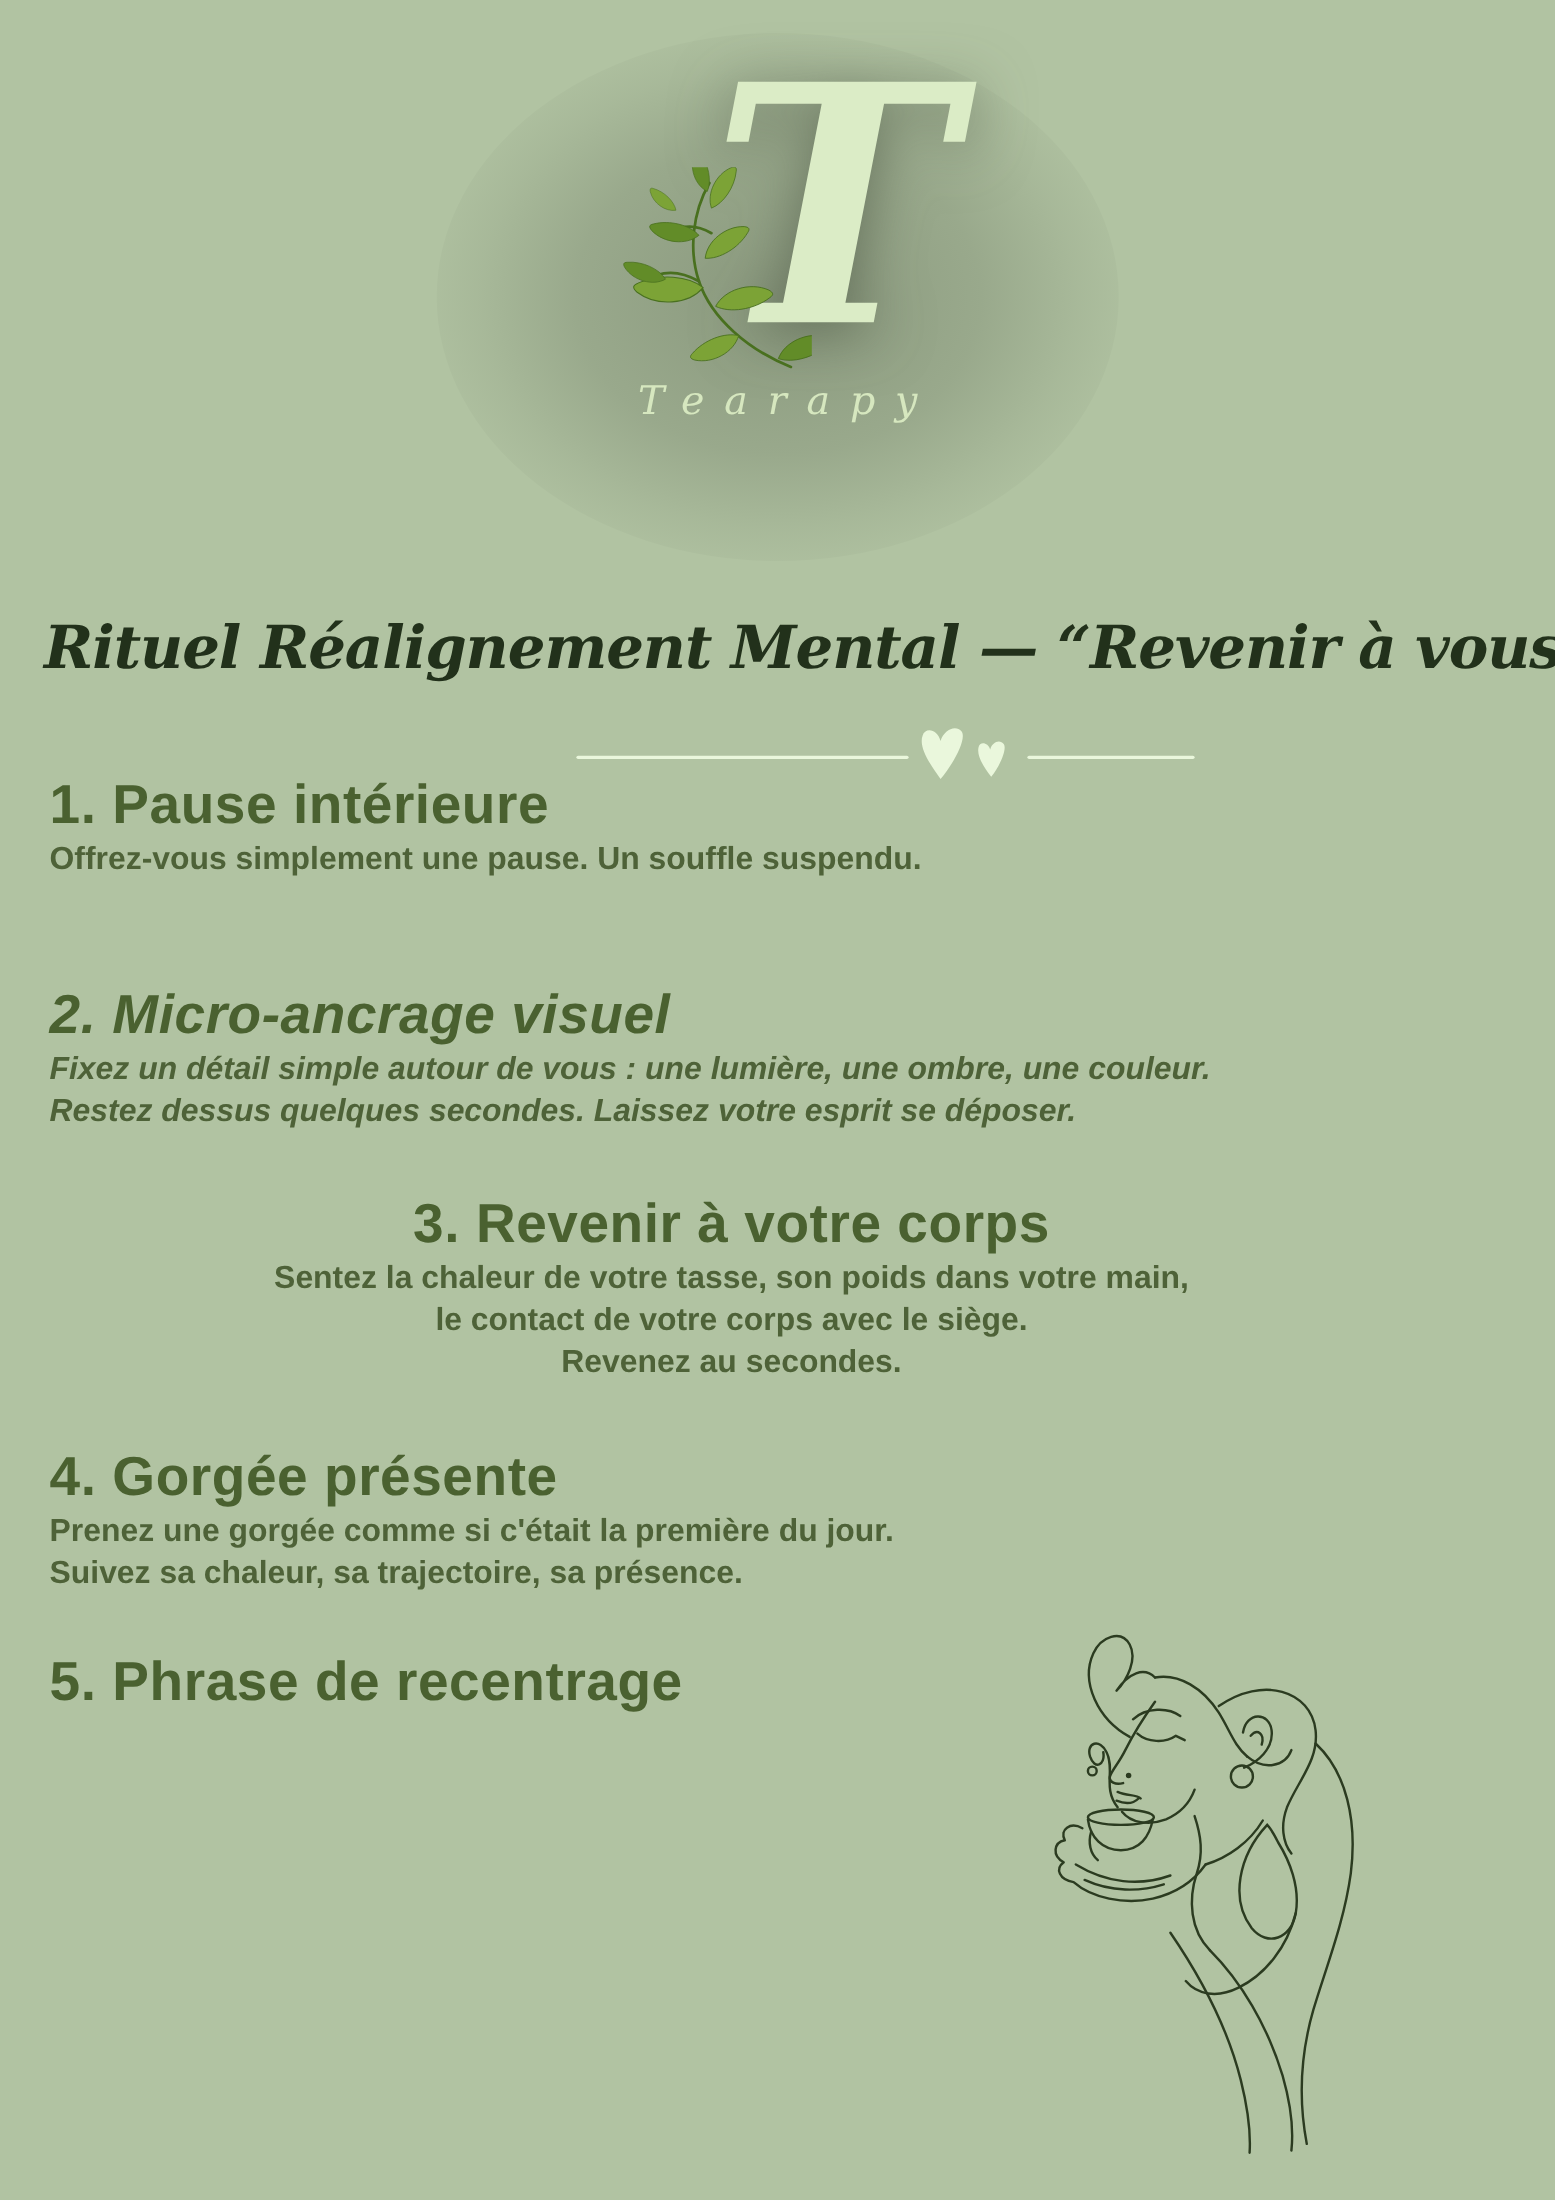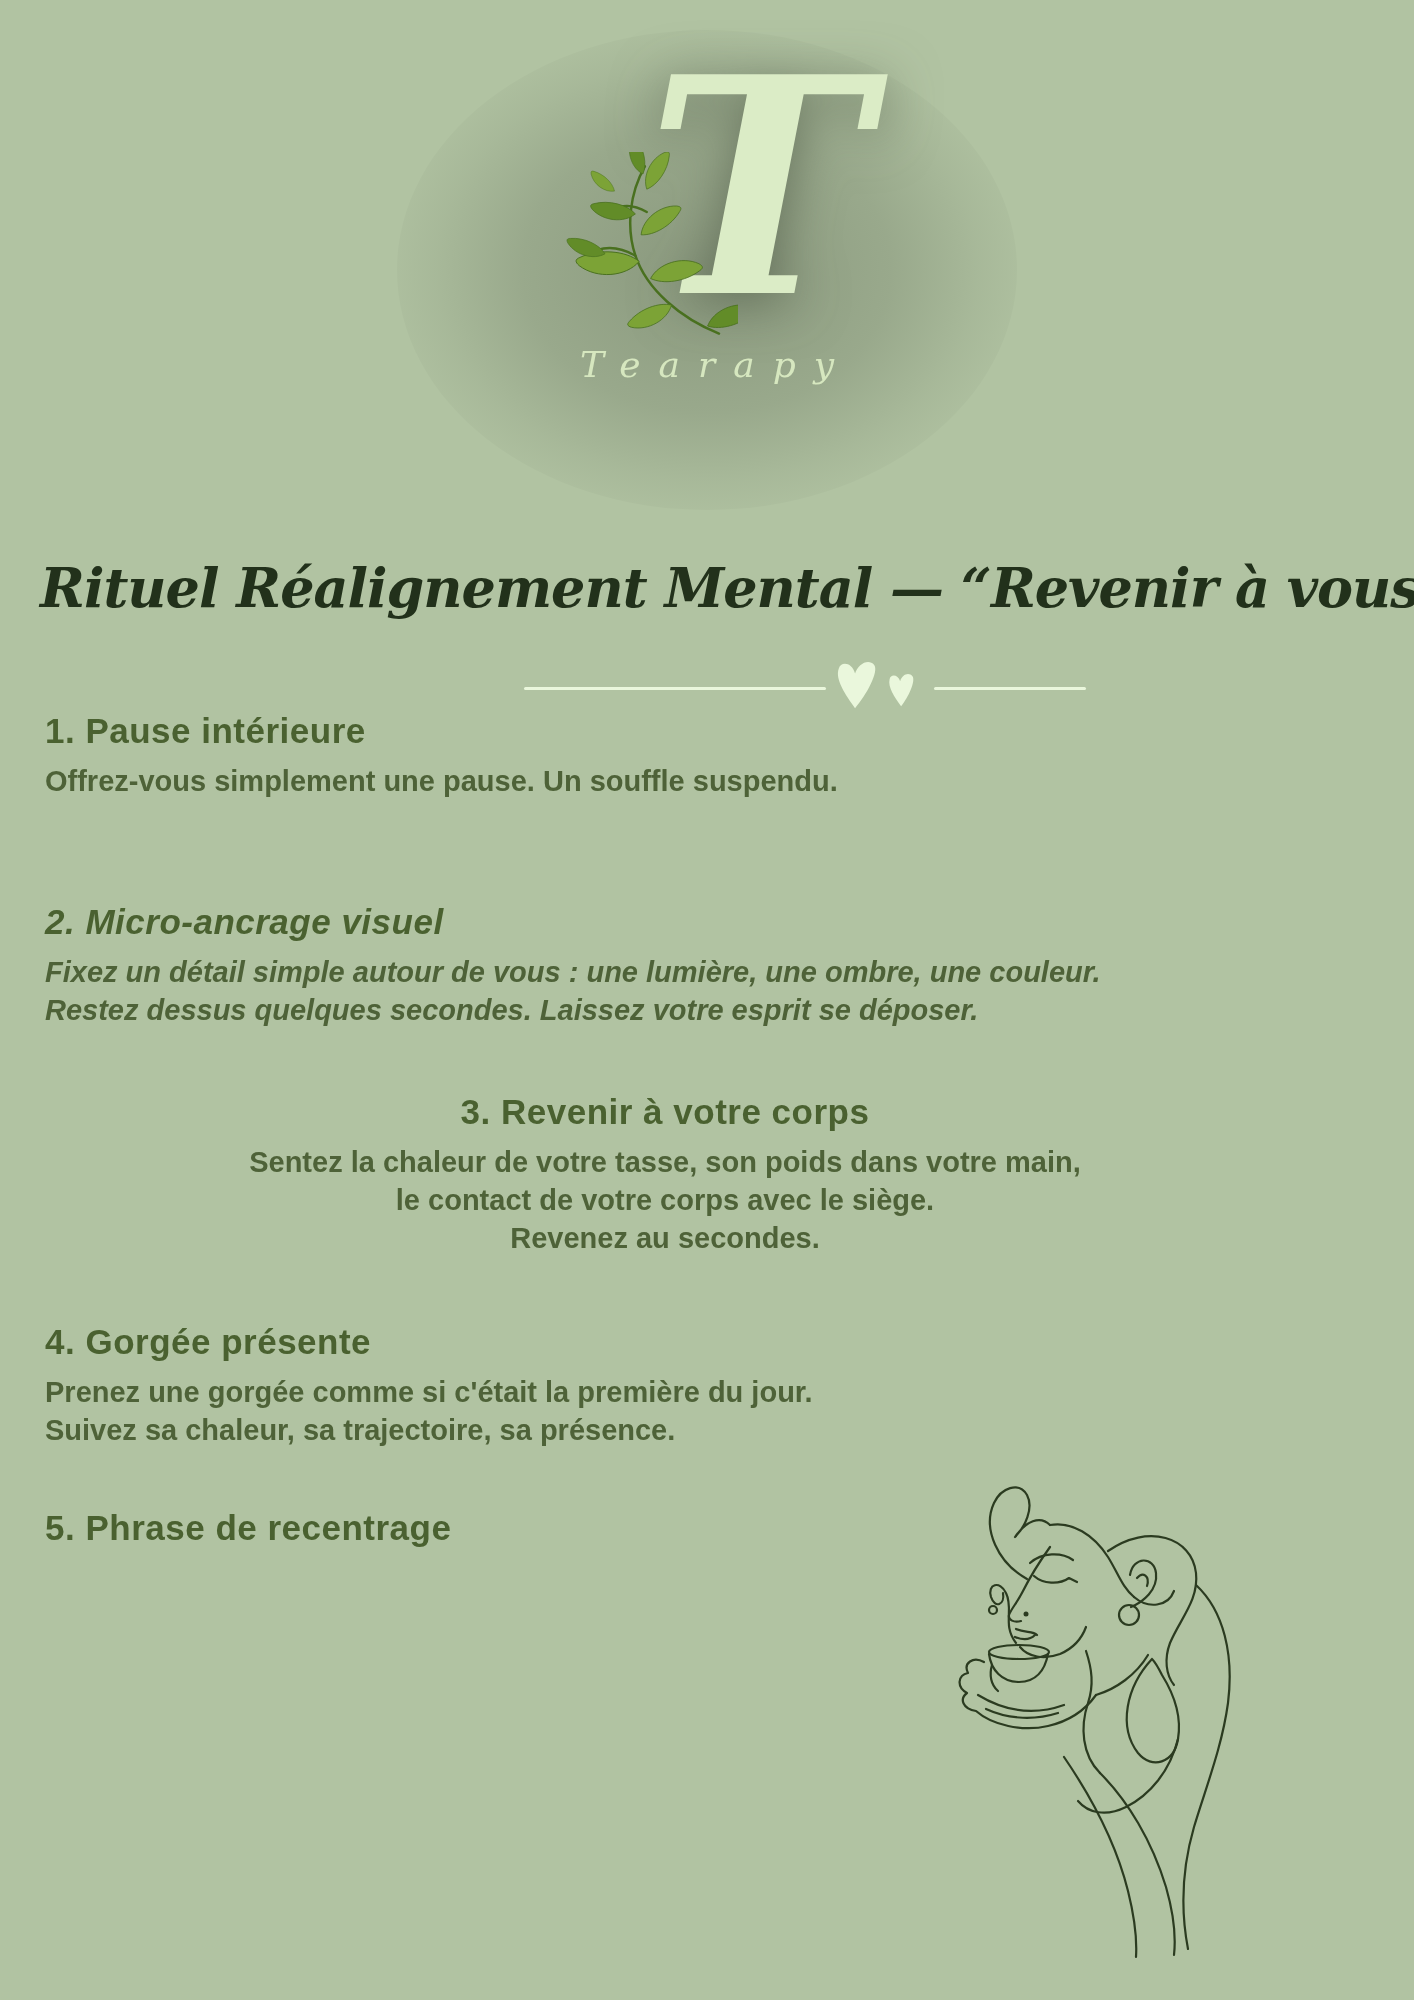--- a/index.html
+++ b/index.html
@@ -61,21 +61,21 @@
   }
   .divider .rule{height:3px;background:var(--divider);border-radius:2px;}
   .divider .rule.left{width:302px;}
   .divider .rule.right{width:152px;}
   .divider svg{width:96px;height:62px;margin:0 6px;}
   .heart{fill:var(--divider);}
 
   
   .step{position:absolute;left:45px;width:1240px;}
   .step-heading{
-    font-size:35px;font-weight:700;line-height:50px;
+    font-size:50px;font-weight:700;line-height:50px;
     color:var(--heading);letter-spacing:0.5px;margin-bottom:6px;
   }
   .step-line{
     font-size:29px;font-weight:700;line-height:38px;
     color:var(--body);
   }
 
   
   .illustration{position:absolute;left:930px;top:1455px;width:322px;height:505px;}
   .illustration path,.illustration circle,.illustration ellipse{

